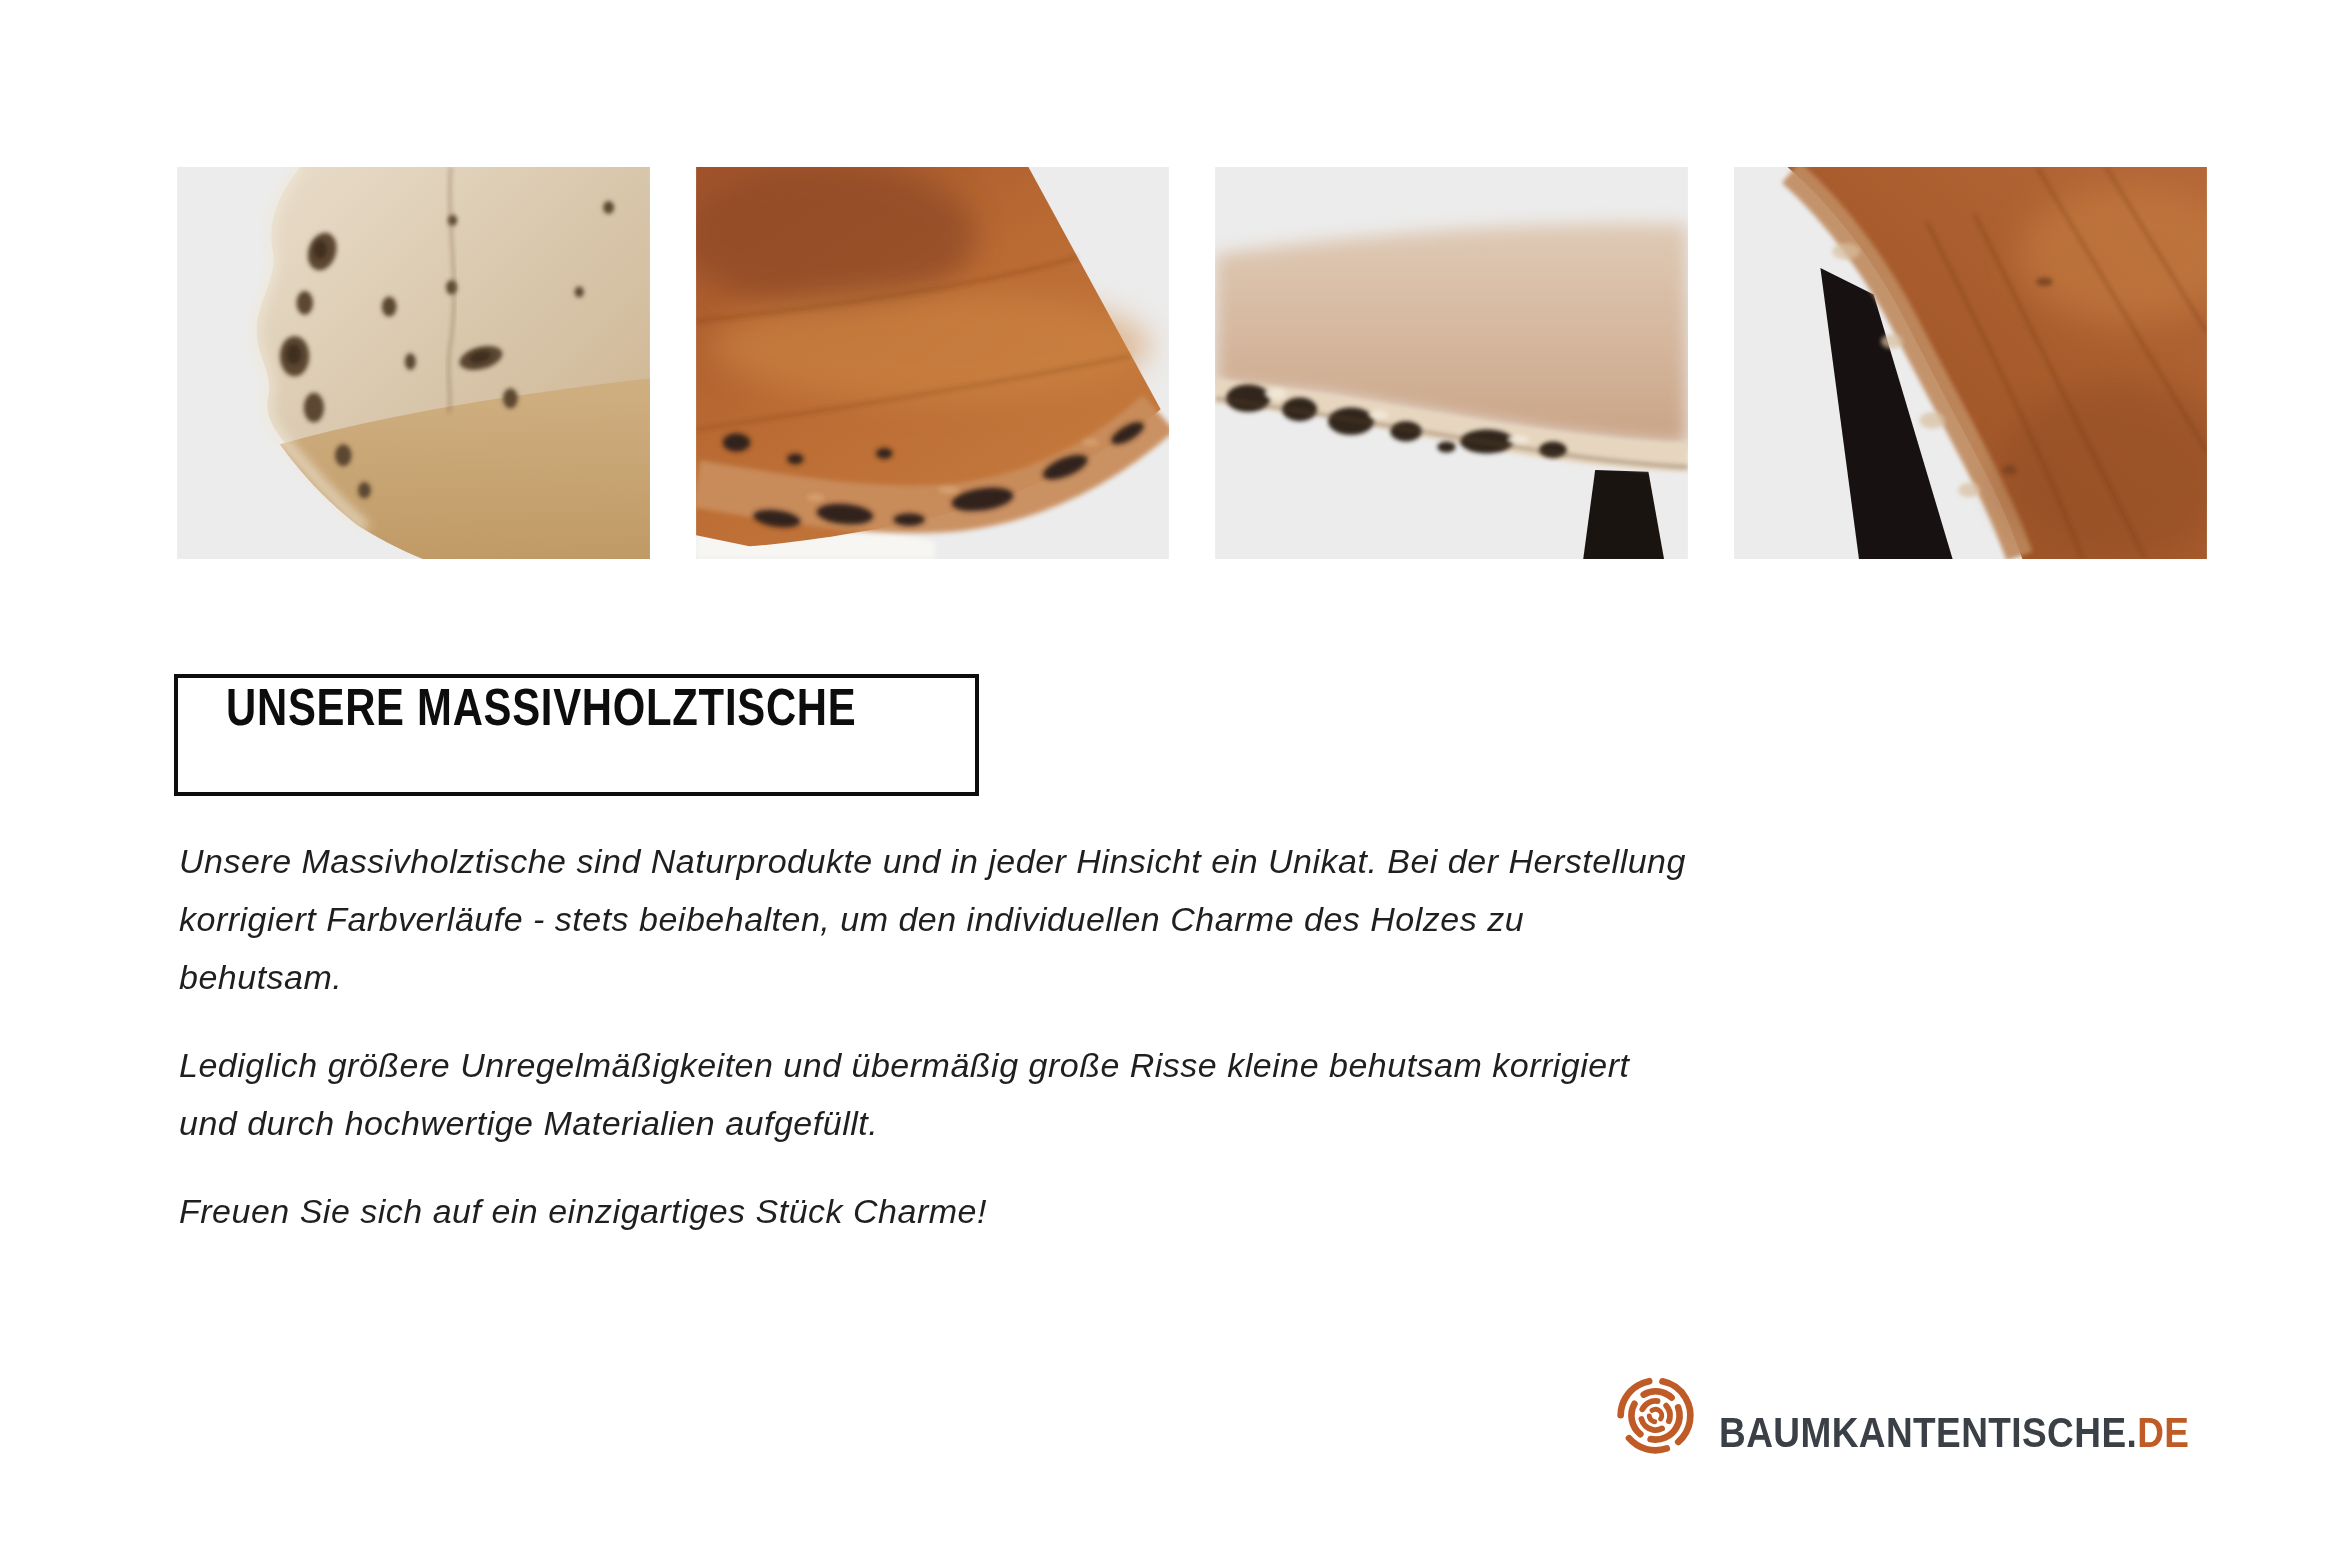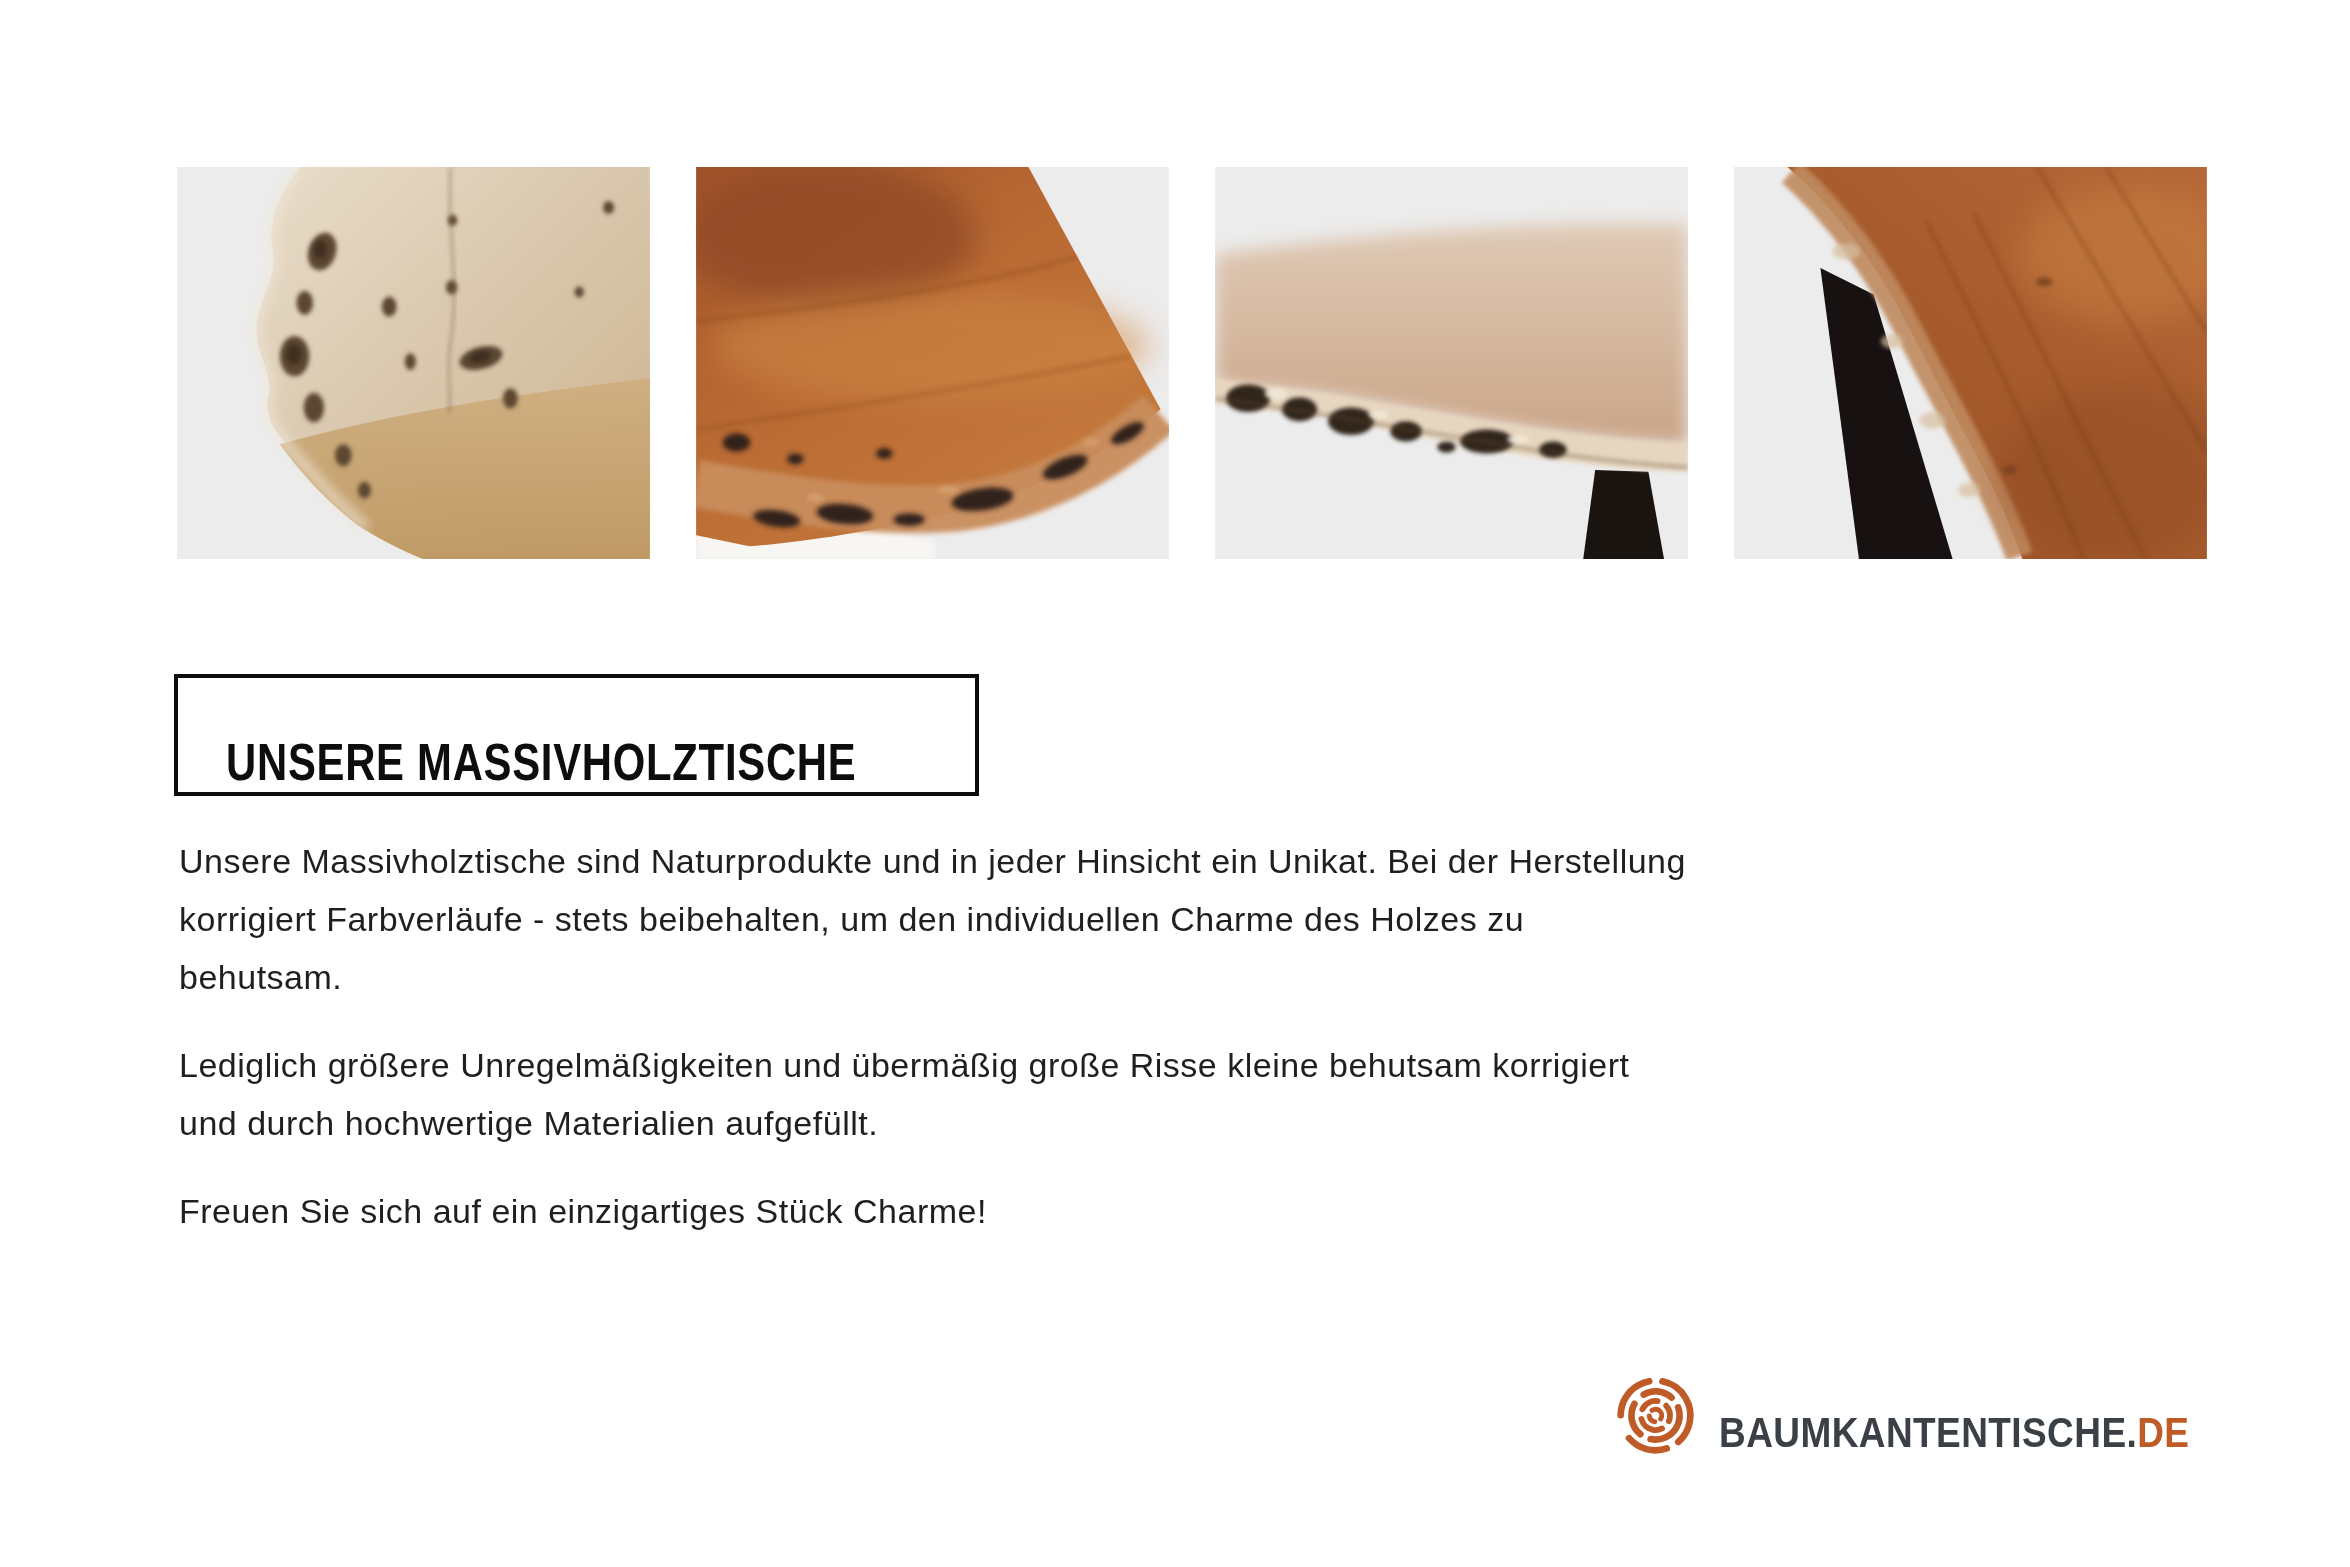--- a/index.html
+++ b/index.html
@@ -17,33 +17,33 @@
   }
   .photo svg{display:block;width:473px;height:392px;}
   .photo-1{left:177px;}
   .photo-2{left:696px;}
   .photo-3{left:1215px;}
   .photo-4{left:1734px;}
   
   .heading-box{
     position:absolute;left:174px;top:674px;width:805px;height:122px;
     border:4.6px solid #0d0d0d;box-sizing:border-box;
-    display:flex;align-items:flex-end;padding-left:48px;background:#ffffff;
+    display:flex;align-items:flex-start;padding-left:48px;background:#ffffff;
   }
   .heading-text{
     font-size:51px;font-weight:900;letter-spacing:0.9px;color:#0d0d0d;
     transform:scaleX(0.82);transform-origin:left center;white-space:nowrap;
   }
   
   .content{
     position:absolute;left:179px;top:832px;width:1993px;
     color:#1f1f1f;font-size:34px;line-height:58px;letter-spacing:0.5px;
   }
   .para{margin:0 0 30px 0;}
-  .line{white-space:nowrap;}
+  .line{white-space:nowrap;font-style:italic;}
   
   .logo{
     position:absolute;left:1614px;top:1374px;height:83px;
     display:flex;align-items:flex-end;gap:22px;cursor:pointer;
   }
   .logo-icon{width:83px;height:83px;flex:0 0 auto;}
   .logo-wordmark{
     font-size:43px;font-weight:700;color:#3a4046;white-space:nowrap;
     transform:scaleX(0.86);transform-origin:left center;letter-spacing:0.5px;
   }

